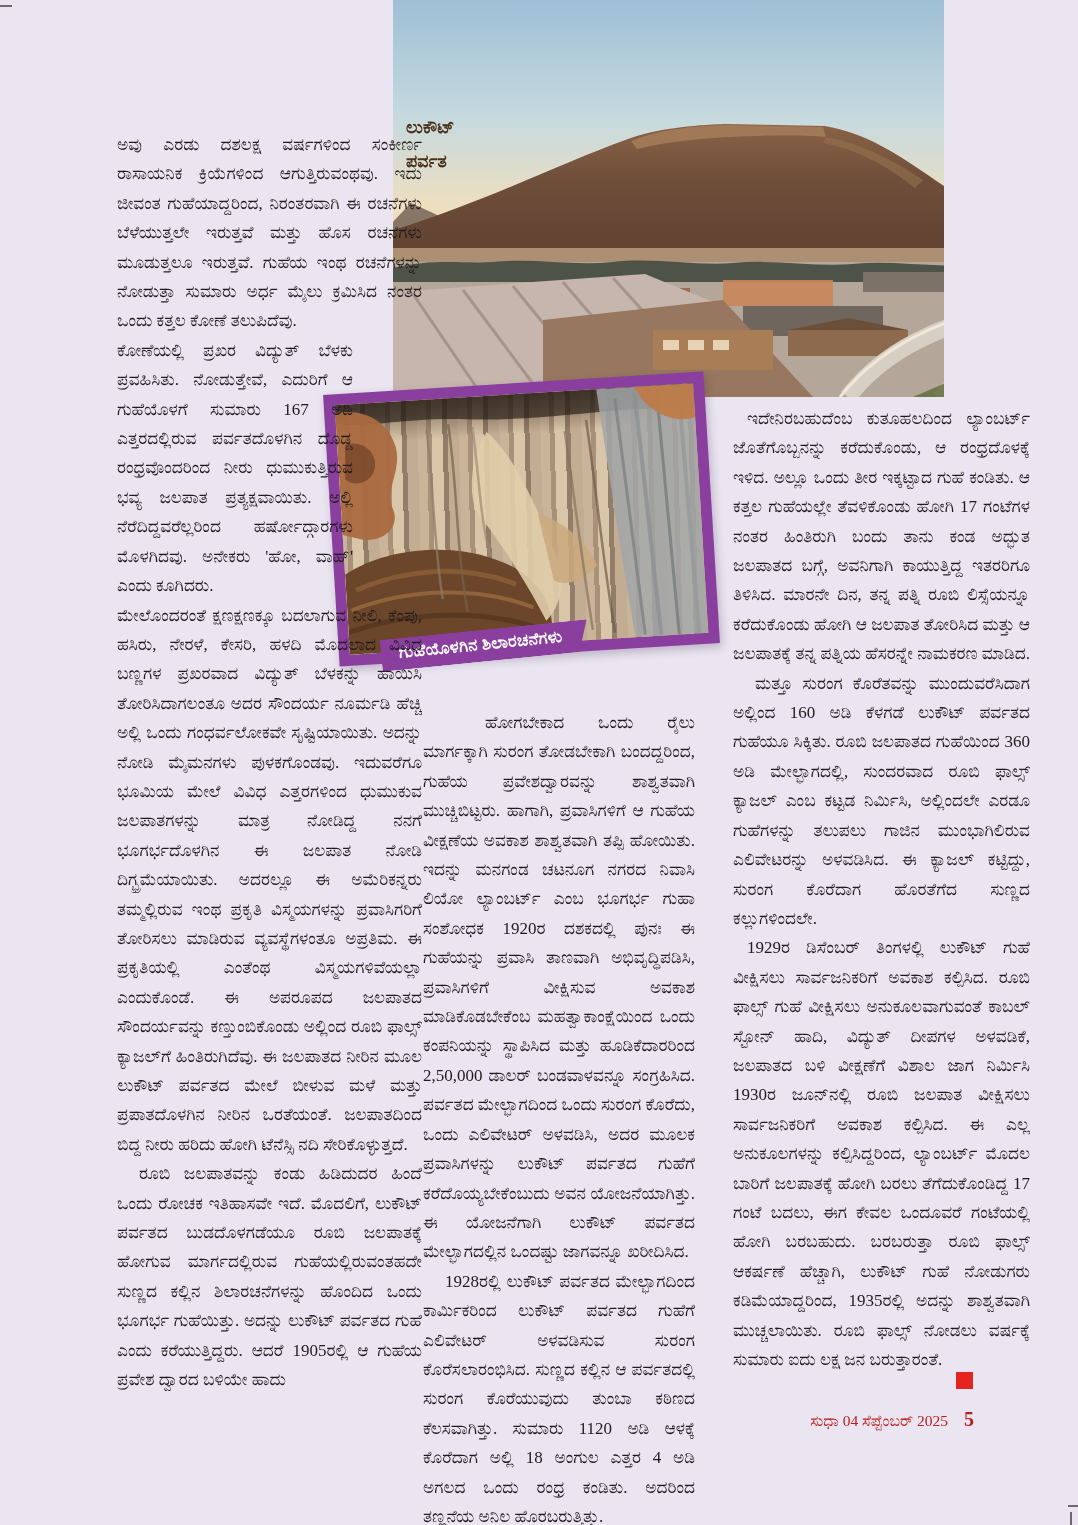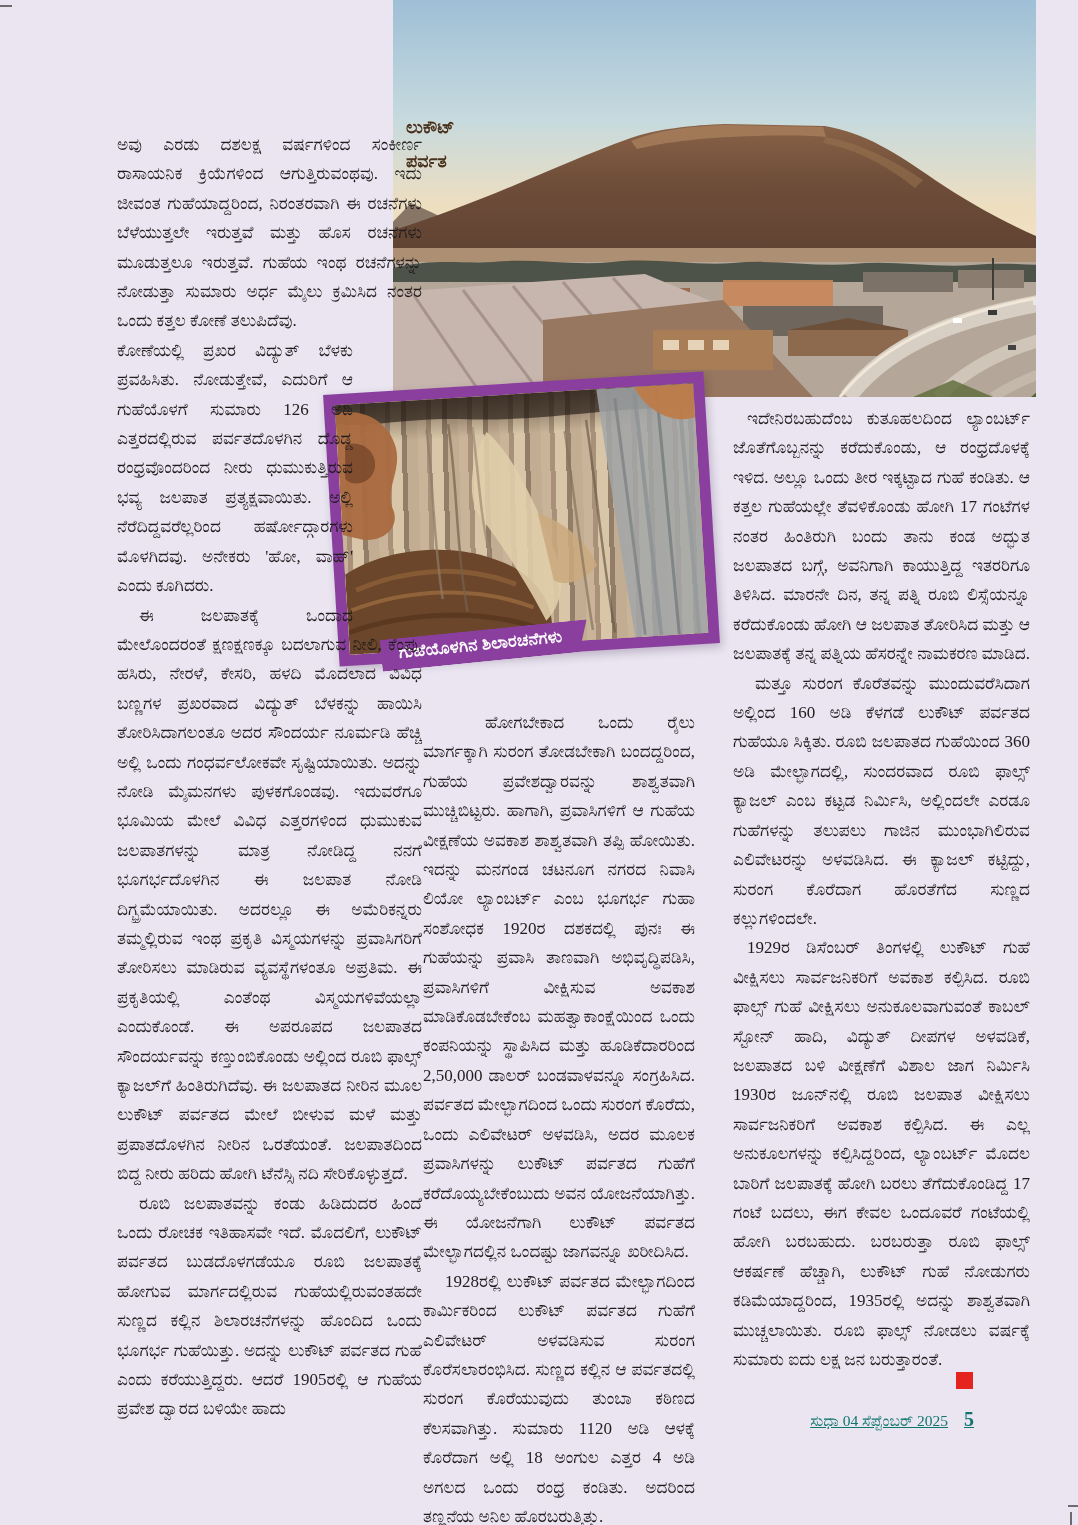--- a/index.html
+++ b/index.html
@@ -14,21 +14,21 @@
   
   .col{position:absolute;font-size:17px;line-height:29.4px;text-align:justify;margin-left:32px;}
   .col p{margin:0;padding:0;}
   .blk{width:100%;}
   .narrow{width:236px;}
   .indent{text-indent:22px;}
   .indent-sm{text-indent:14px;}
   .indent-big{text-indent:62px;}
   .jlast{text-align-last:justify;}
   
-  .photo-mountain{position:absolute;left:393px;top:0;width:643px;height:397px;overflow:hidden;}
+  .photo-mountain{position:absolute;left:393px;top:0;width:551px;height:397px;overflow:hidden;}
   .photo-mountain svg{display:block;}
   .mt-caption{
     position:absolute;left:13px;top:110px;
     font-size:17.5px;font-weight:bold;color:#46321f;line-height:1.95;
     text-shadow:0 0 2px rgba(255,240,220,.5);
   }
   
   .cave-frame{
     position:absolute;left:331px;top:383px;width:381px;height:272px;
     background:#8a3f9f;padding:11px;box-sizing:border-box;
@@ -51,21 +51,21 @@
     font-size:16.5px;font-weight:bold;
     padding:5px 26px 7px 18px;
     transform:rotate(-2.2deg);
     clip-path:polygon(0 0,100% 0,95% 100%,0 100%);
     white-space:nowrap;
     letter-spacing:.3px;
   }
   
   .footer{
     position:absolute;right:104px;top:1408px;
-    font-size:15.5px;color:#0f766e;white-space:nowrap;text-decoration:underline;
+    font-size:15.5px;color:#b91c1c;white-space:nowrap;
   }
   .footer .pageno{font-weight:bold;font-size:20px;margin-left:16px;}
   
   .end-marker{position:absolute;left:956px;top:1372px;width:17px;height:17px;background:#e5231f;}
   .crop{position:absolute;background:#6d6a70;}
   .crop.tl{left:0;top:5px;width:12px;height:2px;}
   .crop.br-v{right:6px;bottom:0;width:2px;height:13px;}
   .crop.br-h{right:0;bottom:18px;width:10px;height:2px;}
 </style>
 </head>
@@ -187,22 +187,21 @@
         <path d="M136,30 C140,80 138,120 146,160" stroke="#9c8a74" stroke-width="2.5" fill="none" opacity="0.7"></path>
         <path d="M228,40 C234,110 238,180 244,240" stroke="#86735d" stroke-width="2.5" fill="none" opacity="0.7"></path>
         <path d="M250,30 C256,100 258,170 266,244" stroke="#6e5c48" stroke-width="2.5" fill="none" opacity="0.7"></path>
       </svg>
     </div>
     <div class="cave-caption">ಗುಹೆಯೊಳಗಿನ ಶಿಲಾರಚನೆಗಳು</div>
   </div>
 
   <div class="col" style="left:85px;top:130px;width:305px;">
     <p class="blk">ಅವು ಎರಡು ದಶಲಕ್ಷ ವರ್ಷಗಳಿಂದ ಸಂಕೀರ್ಣ ರಾಸಾಯನಿಕ ಕ್ರಿಯೆಗಳಿಂದ ಆಗುತ್ತಿರುವಂಥವು. ಇದು ಜೀವಂತ ಗುಹೆಯಾದ್ದರಿಂದ, ನಿರಂತರವಾಗಿ ಈ ರಚನೆಗಳು ಬೆಳೆಯುತ್ತಲೇ ಇರುತ್ತವೆ ಮತ್ತು ಹೊಸ ರಚನೆಗಳು ಮೂಡುತ್ತಲೂ ಇರುತ್ತವೆ. ಗುಹೆಯ ಇಂಥ ರಚನೆಗಳನ್ನು ನೋಡುತ್ತಾ ಸುಮಾರು ಅರ್ಧ ಮೈಲು ಕ್ರಮಿಸಿದ ನಂತರ ಒಂದು ಕತ್ತಲ ಕೋಣೆ ತಲುಪಿದೆವು.</p>
-    <p class="narrow">ಕೋಣೆಯಲ್ಲಿ ಪ್ರಖರ ವಿದ್ಯುತ್ ಬೆಳಕು ಪ್ರವಹಿಸಿತು. ನೋಡುತ್ತೇವೆ, ಎದುರಿಗೆ ಆ ಗುಹೆಯೊಳಗೆ ಸುಮಾರು 126 ಅಡಿ ಎತ್ತರದಲ್ಲಿರುವ ಪರ್ವತದೊಳಗಿನ ದೊಡ್ಡ ರಂಧ್ರವೊಂದರಿಂದ ನೀರು ಧುಮುಕುತ್ತಿರುವ ಭವ್ಯ ಜಲಪಾತ ಪ್ರತ್ಯಕ್ಷವಾಯಿತು. ಅಲ್ಲಿ ನೆರೆದಿದ್ದವರೆಲ್ಲರಿಂದ ಹರ್ಷೋದ್ಗಾರಗಳು ಮೊಳಗಿದವು. ಅನೇಕರು 'ಹೋ, ವಾಹ್' ಎಂದು ಕೂಗಿದರು.</p>
-    <p class="narrow indent jlast">ಈ ಜಲಪಾತಕ್ಕೆ ಒಂದಾದ</p>
+    <p class="narrow">ಕೋಣೆಯಲ್ಲಿ ಪ್ರಖರ ವಿದ್ಯುತ್ ಬೆಳಕು ಪ್ರವಹಿಸಿತು. ನೋಡುತ್ತೇವೆ, ಎದುರಿಗೆ ಆ ಗುಹೆಯೊಳಗೆ ಸುಮಾರು 167 ಅಡಿ ಎತ್ತರದಲ್ಲಿರುವ ಪರ್ವತದೊಳಗಿನ ದೊಡ್ಡ ರಂಧ್ರವೊಂದರಿಂದ ನೀರು ಧುಮುಕುತ್ತಿರುವ ಭವ್ಯ ಜಲಪಾತ ಪ್ರತ್ಯಕ್ಷವಾಯಿತು. ಅಲ್ಲಿ ನೆರೆದಿದ್ದವರೆಲ್ಲರಿಂದ ಹರ್ಷೋದ್ಗಾರಗಳು ಮೊಳಗಿದವು. ಅನೇಕರು 'ಹೋ, ವಾಹ್' ಎಂದು ಕೂಗಿದರು.</p>
     <p class="blk">ಮೇಲೊಂದರಂತೆ ಕ್ಷಣಕ್ಷಣಕ್ಕೂ ಬದಲಾಗುವ ನೀಲಿ, ಕೆಂಪು, ಹಸಿರು, ನೇರಳೆ, ಕೇಸರಿ, ಹಳದಿ ಮೊದಲಾದ ವಿವಿಧ ಬಣ್ಣಗಳ ಪ್ರಖರವಾದ ವಿದ್ಯುತ್ ಬೆಳಕನ್ನು ಹಾಯಿಸಿ ತೋರಿಸಿದಾಗಲಂತೂ ಅದರ ಸೌಂದರ್ಯ ನೂರ್ಮಡಿ ಹೆಚ್ಚಿ ಅಲ್ಲಿ ಒಂದು ಗಂಧರ್ವಲೋಕವೇ ಸೃಷ್ಟಿಯಾಯಿತು. ಅದನ್ನು ನೋಡಿ ಮೈಮನಗಳು ಪುಳಕಗೊಂಡವು. ಇದುವರೆಗೂ ಭೂಮಿಯ ಮೇಲೆ ವಿವಿಧ ಎತ್ತರಗಳಿಂದ ಧುಮುಕುವ ಜಲಪಾತಗಳನ್ನು ಮಾತ್ರ ನೋಡಿದ್ದ ನನಗೆ ಭೂಗರ್ಭದೊಳಗಿನ ಈ ಜಲಪಾತ ನೋಡಿ ದಿಗ್ಭ್ರಮೆಯಾಯಿತು. ಅದರಲ್ಲೂ ಈ ಅಮೆರಿಕನ್ನರು ತಮ್ಮಲ್ಲಿರುವ ಇಂಥ ಪ್ರಕೃತಿ ವಿಸ್ಮಯಗಳನ್ನು ಪ್ರವಾಸಿಗರಿಗೆ ತೋರಿಸಲು ಮಾಡಿರುವ ವ್ಯವಸ್ಥೆಗಳಂತೂ ಅಪ್ರತಿಮ. ಈ ಪ್ರಕೃತಿಯಲ್ಲಿ ಎಂತೆಂಥ ವಿಸ್ಮಯಗಳಿವೆಯಲ್ಲಾ ಎಂದುಕೊಂಡೆ. ಈ ಅಪರೂಪದ ಜಲಪಾತದ ಸೌಂದರ್ಯವನ್ನು ಕಣ್ತುಂಬಿಕೊಂಡು ಅಲ್ಲಿಂದ ರೂಬಿ ಫಾಲ್ಸ್ ಕ್ಯಾಜಲ್‌ಗೆ ಹಿಂತಿರುಗಿದೆವು. ಈ ಜಲಪಾತದ ನೀರಿನ ಮೂಲ ಲುಕೌಟ್ ಪರ್ವತದ ಮೇಲೆ ಬೀಳುವ ಮಳೆ ಮತ್ತು ಪ್ರಪಾತದೊಳಗಿನ ನೀರಿನ ಒರತೆಯಂತೆ. ಜಲಪಾತದಿಂದ ಬಿದ್ದ ನೀರು ಹರಿದು ಹೋಗಿ ಟೆನೆಸ್ಸಿ ನದಿ ಸೇರಿಕೊಳ್ಳುತ್ತದೆ.</p>
     <p class="blk indent">ರೂಬಿ ಜಲಪಾತವನ್ನು ಕಂಡು ಹಿಡಿದುದರ ಹಿಂದೆ ಒಂದು ರೋಚಕ ಇತಿಹಾಸವೇ ಇದೆ. ಮೊದಲಿಗೆ, ಲುಕೌಟ್ ಪರ್ವತದ ಬುಡದೊಳಗಡೆಯೂ ರೂಬಿ ಜಲಪಾತಕ್ಕೆ ಹೋಗುವ ಮಾರ್ಗದಲ್ಲಿರುವ ಗುಹೆಯಲ್ಲಿರುವಂತಹದೇ ಸುಣ್ಣದ ಕಲ್ಲಿನ ಶಿಲಾರಚನೆಗಳನ್ನು ಹೊಂದಿದ ಒಂದು ಭೂಗರ್ಭ ಗುಹೆಯಿತ್ತು. ಅದನ್ನು ಲುಕೌಟ್ ಪರ್ವತದ ಗುಹೆ ಎಂದು ಕರೆಯುತ್ತಿದ್ದರು. ಆದರೆ 1905ರಲ್ಲಿ ಆ ಗುಹೆಯ ಪ್ರವೇಶ ದ್ವಾರದ ಬಳಿಯೇ ಹಾದು</p>
   </div>
 
   <div class="col" style="left:391px;top:708px;width:272px;">
     <p class="blk indent-big">ಹೋಗಬೇಕಾದ ಒಂದು ರೈಲು ಮಾರ್ಗಕ್ಕಾಗಿ ಸುರಂಗ ತೋಡಬೇಕಾಗಿ ಬಂದದ್ದರಿಂದ, ಗುಹೆಯ ಪ್ರವೇಶದ್ವಾರವನ್ನು ಶಾಶ್ವತವಾಗಿ ಮುಚ್ಚಿಬಿಟ್ಟರು. ಹಾಗಾಗಿ, ಪ್ರವಾಸಿಗಳಿಗೆ ಆ ಗುಹೆಯ ವೀಕ್ಷಣೆಯ ಅವಕಾಶ ಶಾಶ್ವತವಾಗಿ ತಪ್ಪಿ ಹೋಯಿತು. ಇದನ್ನು ಮನಗಂಡ ಚಟನೂಗ ನಗರದ ನಿವಾಸಿ ಲಿಯೋ ಲ್ಯಾಂಬರ್ಟ್ ಎಂಬ ಭೂಗರ್ಭ ಗುಹಾ ಸಂಶೋಧಕ 1920ರ ದಶಕದಲ್ಲಿ ಪುನಃ ಈ ಗುಹೆಯನ್ನು ಪ್ರವಾಸಿ ತಾಣವಾಗಿ ಅಭಿವೃದ್ಧಿಪಡಿಸಿ, ಪ್ರವಾಸಿಗಳಿಗೆ ವೀಕ್ಷಿಸುವ ಅವಕಾಶ ಮಾಡಿಕೊಡಬೇಕೆಂಬ ಮಹತ್ವಾಕಾಂಕ್ಷೆಯಿಂದ ಒಂದು ಕಂಪನಿಯನ್ನು ಸ್ಥಾಪಿಸಿದ ಮತ್ತು ಹೂಡಿಕೆದಾರರಿಂದ 2,50,000 ಡಾಲರ್ ಬಂಡವಾಳವನ್ನೂ ಸಂಗ್ರಹಿಸಿದ. ಪರ್ವತದ ಮೇಲ್ಭಾಗದಿಂದ ಒಂದು ಸುರಂಗ ಕೊರೆದು, ಒಂದು ಎಲಿವೇಟರ್ ಅಳವಡಿಸಿ, ಅದರ ಮೂಲಕ ಪ್ರವಾಸಿಗಳನ್ನು ಲುಕೌಟ್ ಪರ್ವತದ ಗುಹೆಗೆ ಕರೆದೊಯ್ಯಬೇಕೆಂಬುದು ಅವನ ಯೋಜನೆಯಾಗಿತ್ತು. ಈ ಯೋಜನೆಗಾಗಿ ಲುಕೌಟ್ ಪರ್ವತದ ಮೇಲ್ಭಾಗದಲ್ಲಿನ ಒಂದಷ್ಟು ಜಾಗವನ್ನೂ ಖರೀದಿಸಿದ.</p>
     <p class="blk indent">1928ರಲ್ಲಿ ಲುಕೌಟ್ ಪರ್ವತದ ಮೇಲ್ಭಾಗದಿಂದ ಕಾರ್ಮಿಕರಿಂದ ಲುಕೌಟ್ ಪರ್ವತದ ಗುಹೆಗೆ ಎಲಿವೇಟರ್ ಅಳವಡಿಸುವ ಸುರಂಗ ಕೊರೆಸಲಾರಂಭಿಸಿದ. ಸುಣ್ಣದ ಕಲ್ಲಿನ ಆ ಪರ್ವತದಲ್ಲಿ ಸುರಂಗ ಕೊರೆಯುವುದು ತುಂಬಾ ಕಠಿಣದ ಕೆಲಸವಾಗಿತ್ತು. ಸುಮಾರು 1120 ಅಡಿ ಆಳಕ್ಕೆ ಕೊರೆದಾಗ ಅಲ್ಲಿ 18 ಅಂಗುಲ ಎತ್ತರ 4 ಅಡಿ ಅಗಲದ ಒಂದು ರಂಧ್ರ ಕಂಡಿತು. ಅದರಿಂದ ತಣ್ಣನೆಯ ಅನಿಲ ಹೊರಬರುತ್ತಿತ್ತು.</p>
   </div>
 
   <div class="col" style="left:701px;top:404px;width:297px;">

